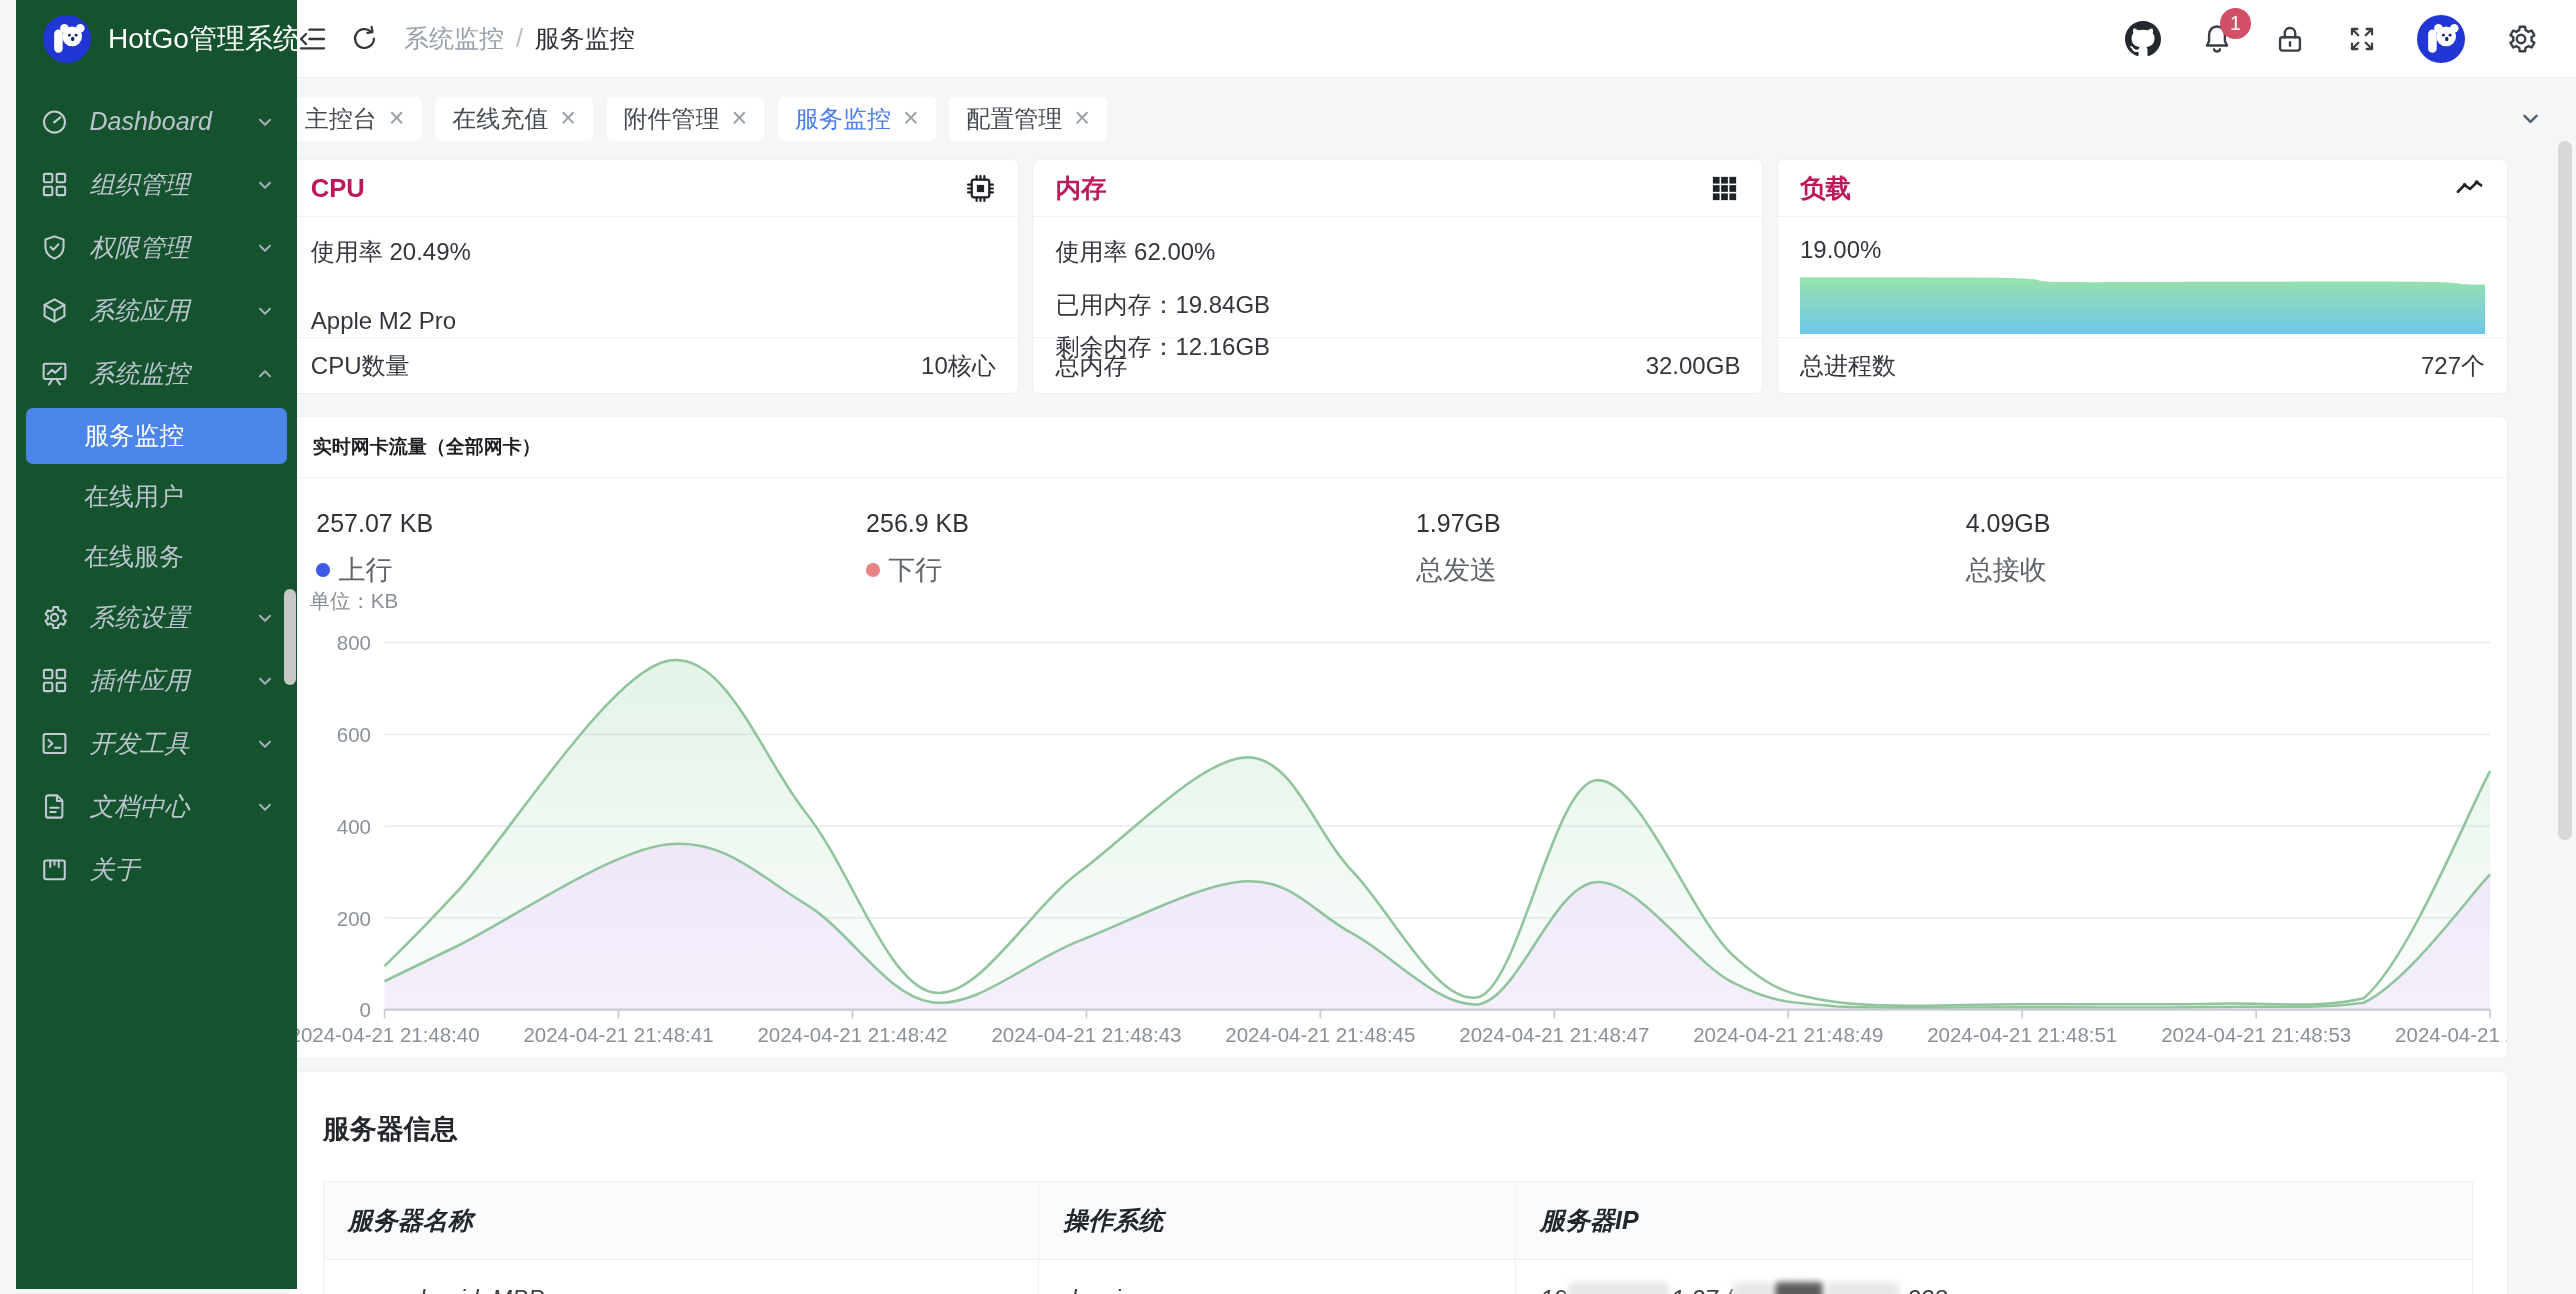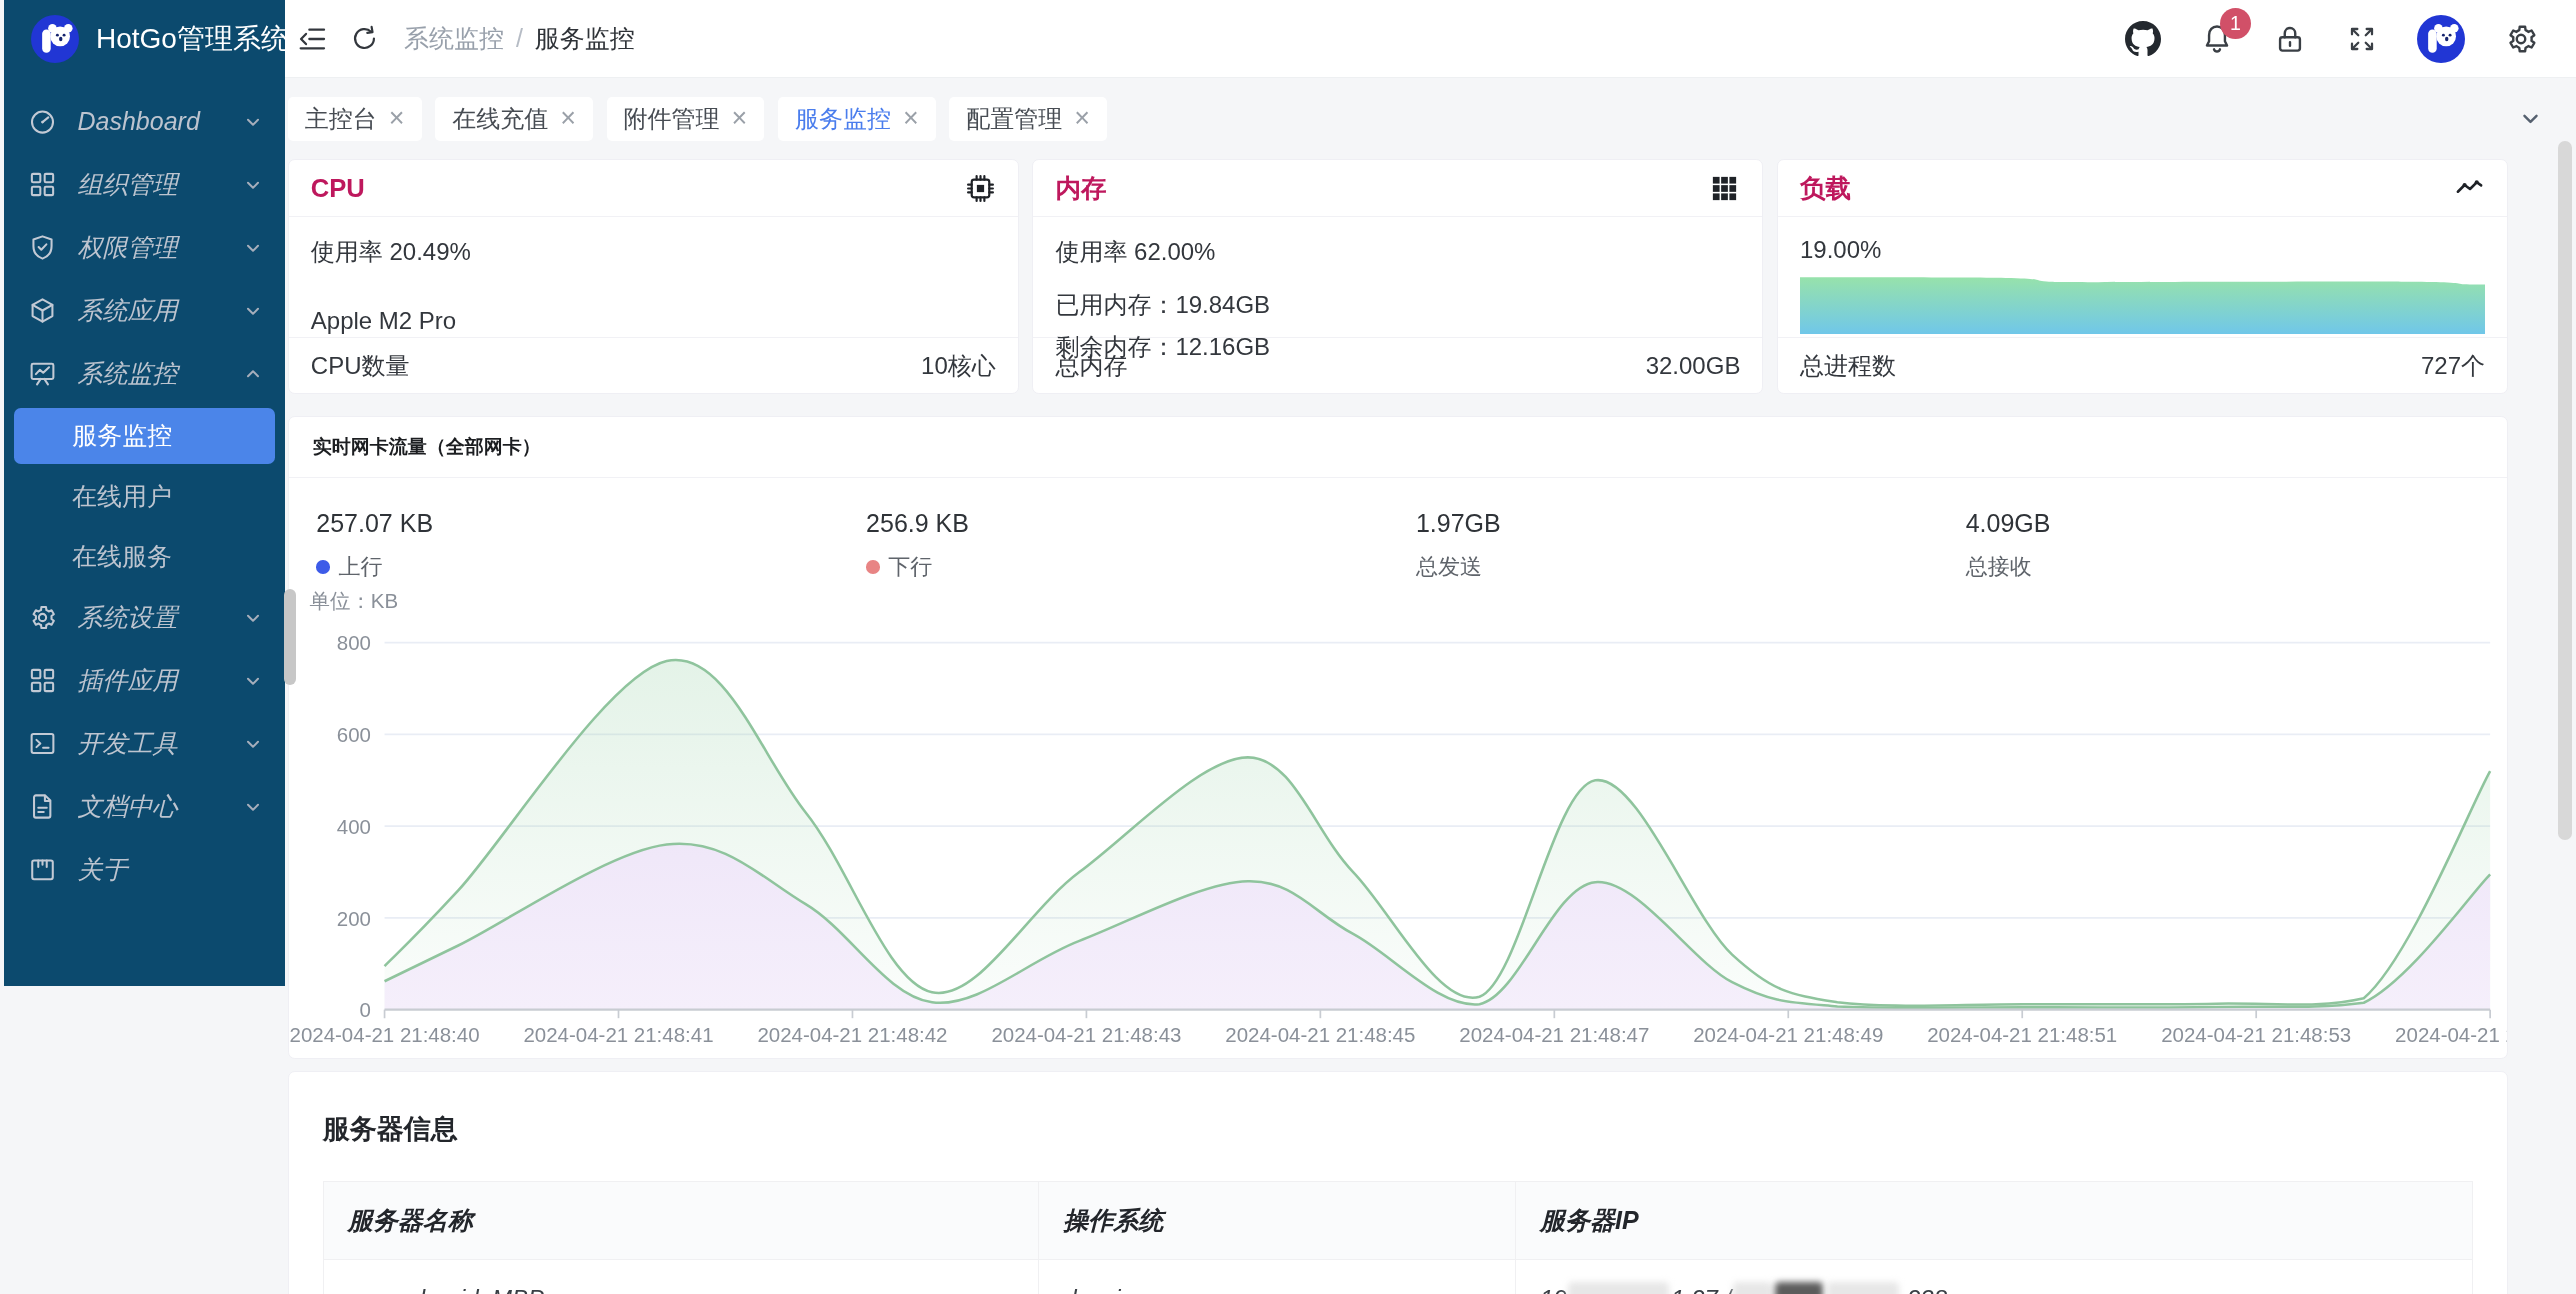--- a/index.html
+++ b/index.html
@@ -3,21 +3,21 @@
 <meta charset="utf-8">
 <style>
   html,body{margin:0;padding:0;}
   body{width:2576px;height:1295px;overflow:hidden;position:relative;background:#f5f6f8;
        font-family:"Liberation Sans","DejaVu Sans",sans-serif;color:#33373d;}
   .icon{display:inline-flex;align-items:center;justify-content:center;}
   .icon svg{width:100%;height:100%;fill:none;stroke:currentColor;stroke-width:1.7;stroke-linecap:round;stroke-linejoin:round;}
   .icon.filled svg{stroke:none;fill:currentColor;}
 
   
-  .sidebar{position:absolute;left:4px;top:0;width:281px;height:986px;background:#0c4a6e;color:#bdc4cf;z-index:5;}
+  .sidebar{position:absolute;left:16px;top:0;width:281px;height:1289px;background:#14532d;color:#bdc4cf;z-index:5;}
   .logo-row{height:78px;display:flex;align-items:center;padding-left:27px;}
   .logo-badge{width:48px;height:48px;flex:none;}
   .app-title{margin-left:17px;font-size:28px;color:#ffffff;white-space:nowrap;}
   .menu{padding-top:12px;}
   .menu-item{height:63px;display:flex;align-items:center;padding:0 20.5px 0 24px;font-size:25px;color:#bdc4cf;cursor:pointer;font-style:italic;}
   .menu-item .mi-icon{width:29px;height:29px;margin-right:20.5px;color:#c3cad5;}
   .menu-item .mi-label{flex:1;white-space:nowrap;}
   .mi-chev{width:24px;height:24px;color:#a6aebb;}
   .submenu-item{height:60px;display:flex;align-items:center;padding-left:68px;font-size:25px;color:#bdc4cf;cursor:pointer;}
   .submenu-item.active{background:#4b85e9;color:#fff;border-radius:6.8px;margin:2.6px 10.2px;height:56px;padding-left:58px;}
@@ -66,21 +66,21 @@
   .spark-box{position:absolute;left:22px;right:22px;top:56px;height:61px;}
   .spark-box svg{width:100%;height:100%;display:block;}
 
   
   .panel{background:#fff;border:0.9px solid #efeff4;border-radius:6.8px;box-sizing:border-box;}
   .chart-panel{margin-top:22px;height:643px;position:relative;overflow:hidden;}
   .cp-head{height:60px;line-height:60px;padding:0 24px;font-size:19px;font-weight:bold;color:#1c1e21;border-bottom:1.7px solid #f1f1f5;}
   .cp-stats{display:flex;padding:31px 0 0 19px;align-items:flex-end;}
   .cp-stat{flex:1;padding-left:8.5px;}
   .cp-value{font-size:25px;color:#2f3338;}
-  .cp-label{margin-top:13.6px;font-size:22px;color:#5f646b;display:flex;align-items:center;}
+  .cp-label{margin-top:13.6px;font-size:27px;color:#5f646b;display:flex;align-items:center;}
   .dot{width:13.6px;height:13.6px;border-radius:50%;margin-right:8.5px;flex:none;}
   .cp-chart{position:absolute;left:0;top:160px;width:100%;height:483px;}
   .cp-chart svg{width:100%;height:100%;display:block;}
 
   
   .server-panel{margin-top:12px;height:392px;padding:0 34px;overflow:hidden;}
   .sp-title{padding-top:39px;font-size:27px;font-weight:bold;color:#23262b;}
   .sp-table{margin-top:34px;border:1.7px solid #f0f0f2;border-bottom:none;}
   .tr{display:flex;font-style:italic;}
   .tr.head{background:#fafbfc;font-weight:bold;font-size:25px;color:#23262b;}

